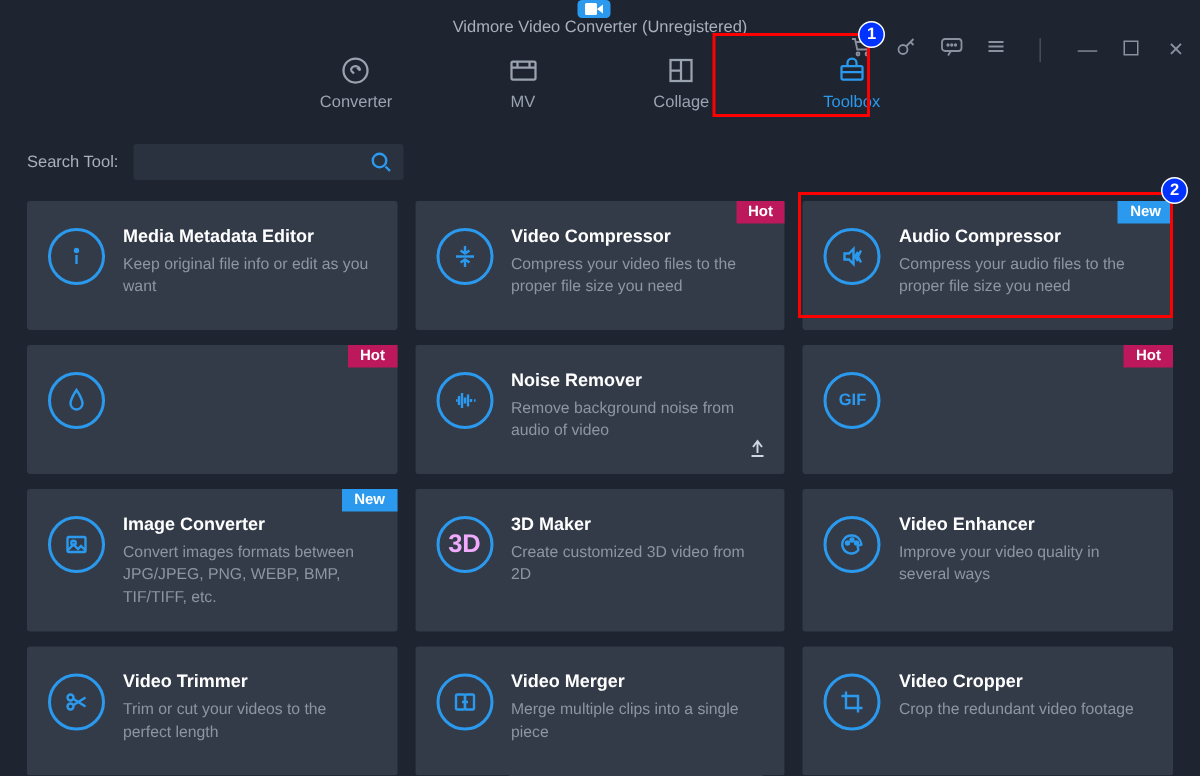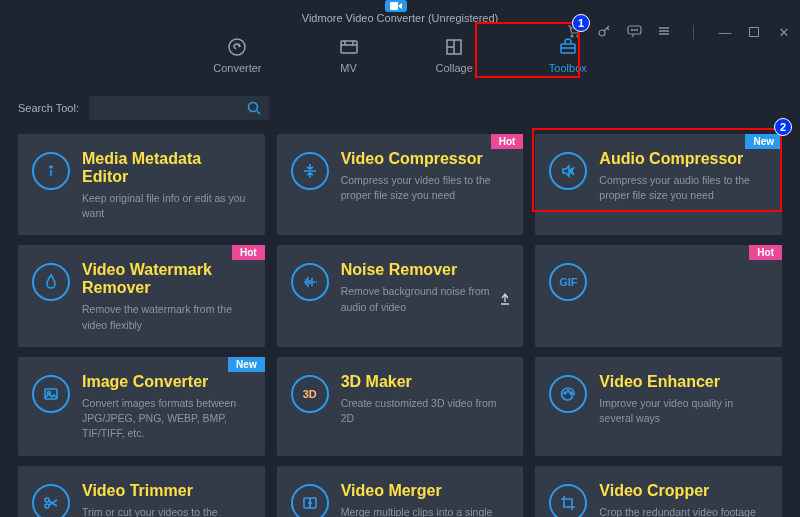--- a/index.html
+++ b/index.html
@@ -20,24 +20,24 @@
 .badge1 { left:572px; top:14px; }
 .search-row { display:flex; align-items:center; gap:10px; padding:4px 18px 14px; }
 .search-row label { font-size:11px; color:#a8b0bb; }
 .search-box { flex:0 0 180px; height:24px; background:#2a3240; display:flex; align-items:center; padding:0 8px; border-radius:2px; }
 .search-box input { flex:1; background:transparent; border:none; outline:none; color:#cfd6e1; font-size:11px; }
 .search-box svg { stroke:#2b9aee; }
 .grid { display:grid; grid-template-columns:repeat(3,1fr); gap:10px 12px; padding:0 18px 12px; }
 .card { background:#333b49; border-radius:2px; padding:16px 14px 14px 14px; display:flex; gap:12px; position:relative; min-height:86px; }
 .icon-wrap { flex:0 0 38px; height:38px; border:2px solid #2b9aee; border-radius:50%; display:flex; align-items:center; justify-content:center; color:#2b9aee; margin-top:2px; }
 .icon-wrap svg { stroke:#2b9aee; fill:none; stroke-width:1.6; }
-.card h3 { font-size:16px; font-weight:600; color:#fde047; margin-bottom:5px; }
+.card h3 { font-size:12px; font-weight:600; color:#ffffff; margin-bottom:5px; }
 .card p { font-size:10.5px; line-height:1.45; color:#8d95a3; }
 .tag { position:absolute; top:0; right:0; font-size:10px; font-weight:bold; color:#fff; padding:2px 8px; }
-.tag.hot { background:#ec4899; }
+.tag.hot { background:#be185d; }
 .tag.new { background:#2b9aee; }
 .callout2 { position:absolute; left:532px; top:128px; width:250px; height:84px; border:2px solid #ff0000; pointer-events:none; }
 .badge2 { left:774px; top:118px; }
 .pin { position:absolute; color:#cfd6e1; font-size:14px; }
 .pin1 { left:498px; top:292px; }
 </style>
 </head>
 <body>
 
 <div class="titlebar">
@@ -161,24 +161,20 @@
       </div>
   </div>
 
   <div class="card">
     <span class="tag hot">Hot</span>
     <div class="icon-wrap">
         <svg width="18" height="18" viewBox="0 0 18 18">
           <path d="M9 2 C5 8 5 10 5 11a4 4 0 0 0 8 0c0-1 0-3-4-9z"></path>
         </svg>
       </div>
-    <div>
-        <h3>Video Watermark Remover</h3>
-        <p>Remove the watermark from the video flexibly</p>
-      </div>
   </div>
 
   <div class="card">
     <div class="icon-wrap">
         <svg width="18" height="18" viewBox="0 0 18 18">
           <path d="M3 9h1M5 6v6M7 4v10M9 7v4M11 5v8M13 8v2M15 9h1"></path>
         </svg>
       </div>
     <div>
         <h3>Noise Remover</h3>
@@ -203,21 +199,21 @@
         </svg>
       </div>
     <div>
         <h3>Image Converter</h3>
         <p>Convert images formats between JPG/JPEG, PNG, WEBP, BMP, TIF/TIFF, etc.</p>
       </div>
   </div>
 
   <div class="card">
     <div class="icon-wrap">
-        <span style="font-size:11px;font-weight:bold;color:#fdba74;">3D</span>
+        <span style="font-size:17px;font-weight:bold;color:#f0abfc;">3D</span>
       </div>
     <div>
         <h3>3D Maker</h3>
         <p>Create customized 3D video from 2D</p>
       </div>
   </div>
 
   <div class="card">
     <div class="icon-wrap">
         <svg width="18" height="18" viewBox="0 0 18 18">

